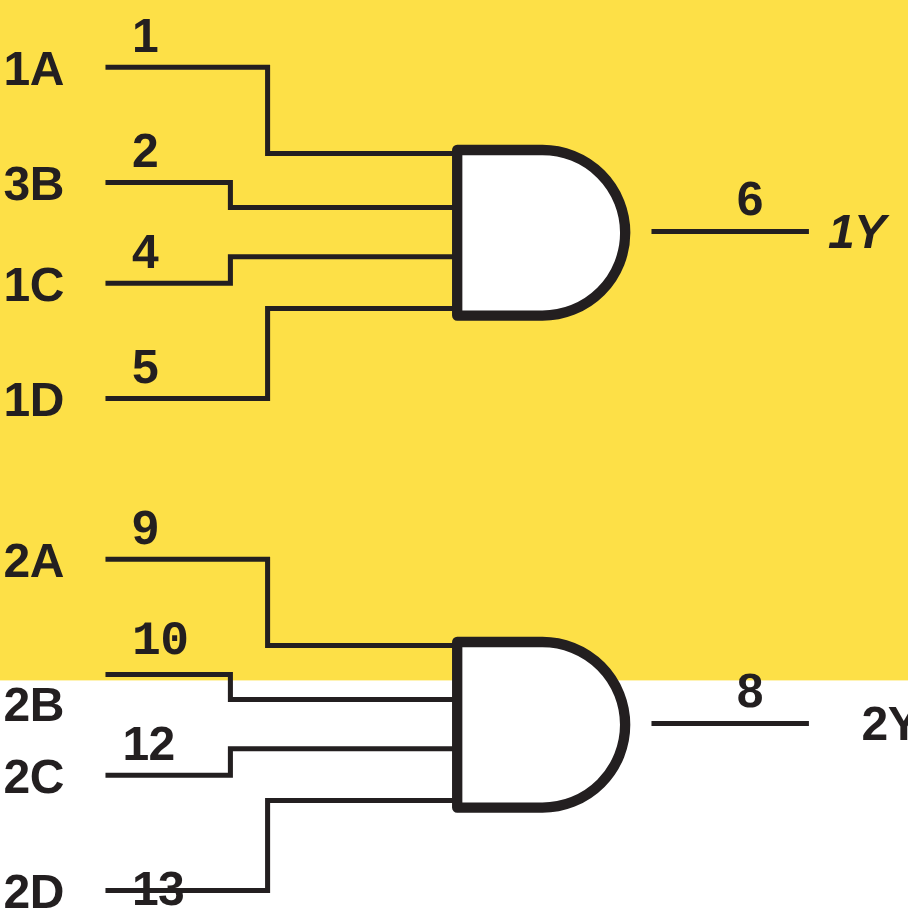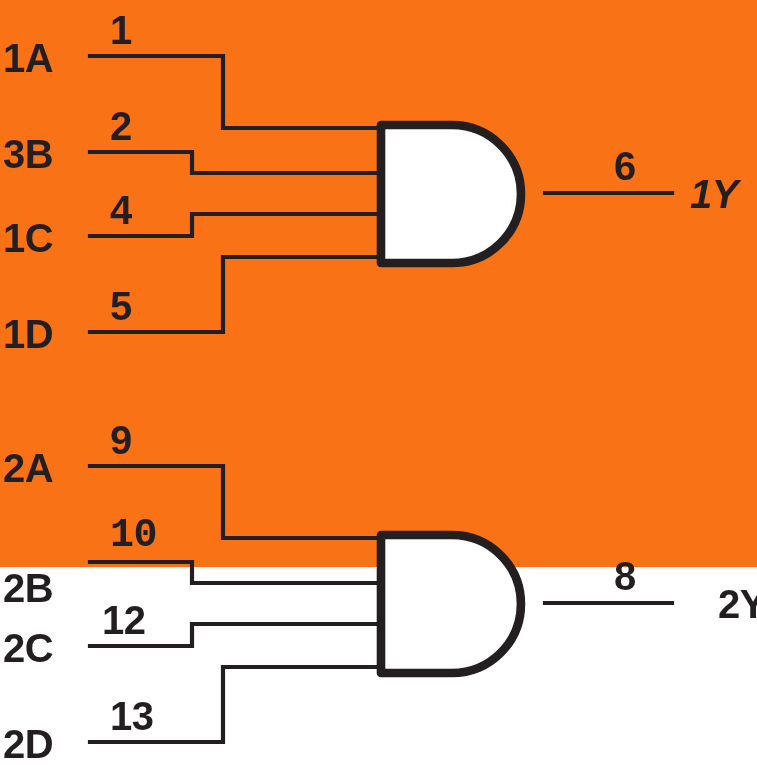--- a/index.html
+++ b/index.html
@@ -10,21 +10,21 @@
   body {
     width: 757px;
     height: 765px;
     font-family: "Liberation Sans", sans-serif;
     overflow: hidden;
   }
   #schematic-root {
     position: relative;
     width: 757px;
     height: 567px;
-    background: #f97316;
+    background: #fde047;
   }
   svg.schematic {
     position: absolute;
     top: 0;
     left: 0;
     width: 757px;
     height: 765px;
     display: block;
   }
   .wire {
@@ -115,18 +115,18 @@
   <span class="port-label" style="left:690px; top:174px;font-style:italic;">1Y</span>
 
   <span class="port-label" style="left:3px; top:448px;">2A</span>
   <span class="port-label" style="left:3px; top:544px;margin-top:24px;">2B</span>
   <span class="port-label" style="left:3px; top:628px;">2C</span>
   <span class="port-label" style="left:3px; top:724px;">2D</span>
 
   <span class="pin-label" style="left:110px; top:420px;">9</span>
   <span class="pin-label" style="left:110px; top:516px;font-family:Liberation Mono, monospace;">10</span>
   <span class="pin-label" style="left:102px; top:600px;">12</span>
-  <span class="pin-label" style="left:110px; top:696px;text-align:center;">13</span>
+  <span class="pin-label" style="left:110px; top:721px;text-align:center;">13</span>
 
   <span class="pin-label" style="left:614px; top:556px;">8</span>
   <span class="port-label" style="left:690px; top:584px;margin-left:28px;">2Y</span>
 
 </div>
 
 </body></html>

